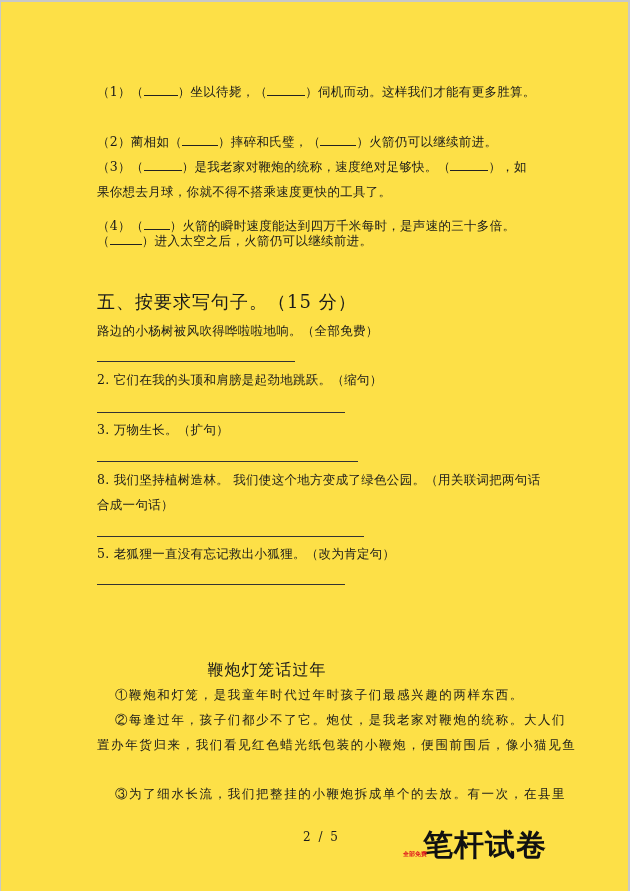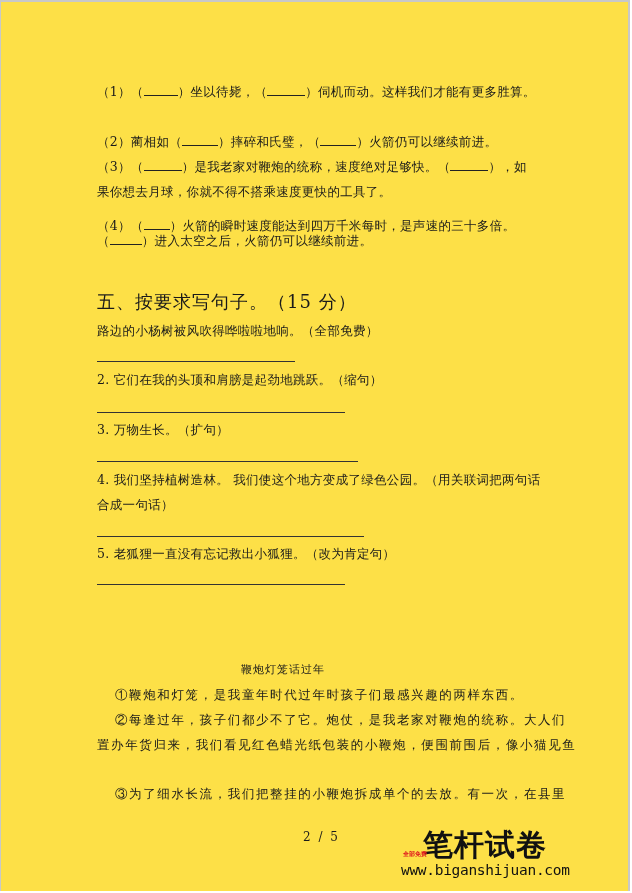--- a/index.html
+++ b/index.html
@@ -50,24 +50,24 @@
       white-space: nowrap;
     }
     .answer-line {
       position: absolute;
       left: 96px;
       height: 0;
       border-top: 1px solid #333;
     }
     .reading-title {
       position: absolute;
-      left: 16px;
+      left: 0;
       width: 532px;
       text-align: center;
-      font-size: 11px;
+      font-size: 16px;
       line-height: 16px;
       letter-spacing: 1px;
     }
     .reading {
       position: absolute;
       left: 96px;
       font-size: 12.5px;
       line-height: 16px;
       white-space: nowrap;
       letter-spacing: 1.6px;
@@ -147,35 +147,34 @@
 
   <div class="line" style="top:321px;">路边的小杨树被风吹得哗啦啦地响。（全部免费）</div>
   <div class="answer-line" style="top:359px; width:198px;"></div>
 
   <div class="line" style="top:370px;text-align:right;">2. 它们在我的头顶和肩膀是起劲地跳跃。（缩句）</div>
   <div class="answer-line" style="top:410px; width:248px;"></div>
 
   <div class="line" style="top:420px;">3. 万物生长。（扩句）</div>
   <div class="answer-line" style="top:459px; width:261px;"></div>
 
-  <div class="line" style="top:470px;">4. 我们坚持植树造林。 我们使这个地方变成了绿色公园。（用关联词把两句话</div>
+  <div class="line" style="top:470px;">8. 我们坚持植树造林。 我们使这个地方变成了绿色公园。（用关联词把两句话</div>
   <div class="line" style="top:495px;">合成一句话）</div>
   <div class="answer-line" style="top:534px; width:267px;"></div>
 
   <div class="line" style="top:544px;">5. 老狐狸一直没有忘记救出小狐狸。（改为肯定句）</div>
   <div class="answer-line" style="top:582px; width:248px;"></div>
 
   <div class="reading-title" style="top:660px;">鞭炮灯笼话过年</div>
 
   <div class="reading indent" style="top:685px;">①鞭炮和灯笼，是我童年时代过年时孩子们最感兴趣的两样东西。</div>
   <div class="reading" style="top:735px;">置办年货归来，我们看见红色蜡光纸包装的小鞭炮，便围前围后，像小猫见鱼</div>
   <div class="reading indent" style="top:710px;">②每逢过年，孩子们都少不了它。炮仗，是我老家对鞭炮的统称。大人们</div>
   <div class="reading indent" style="top:784px;">③为了细水长流，我们把整挂的小鞭炮拆成单个的去放。有一次，在县里</div>
 
   <div class="page-num">2 / 5</div>
 
   <div class="logo">
     <div class="logo-title">笔杆试卷</div>
     <div class="logo-badge">全部免费</div>
-    <div class="logo-url">www.biganshijuan.com</div>
   </div>
 
 </div>
 
 </body></html>

